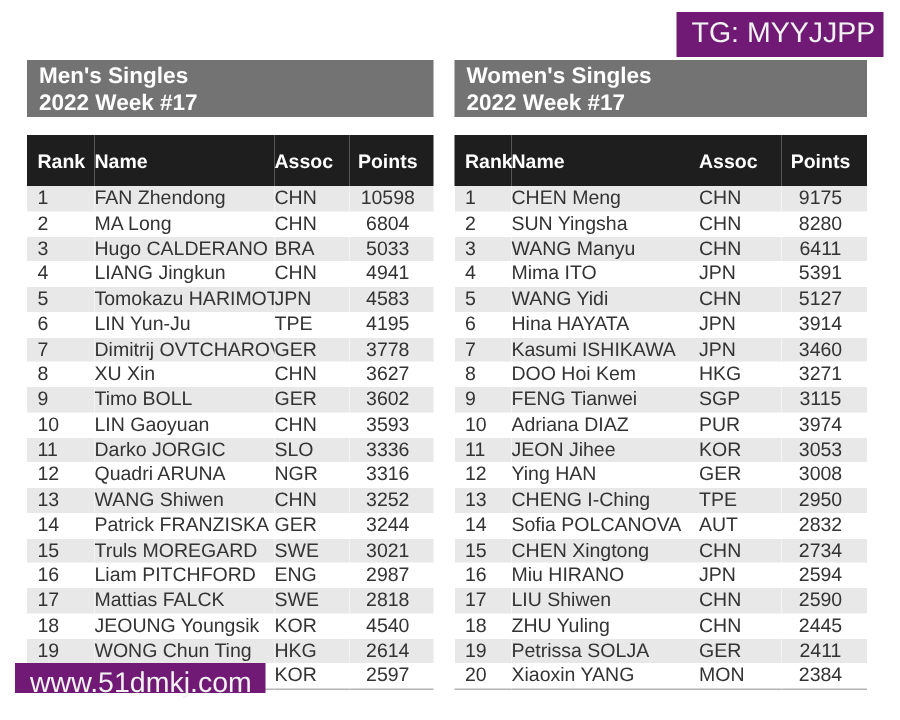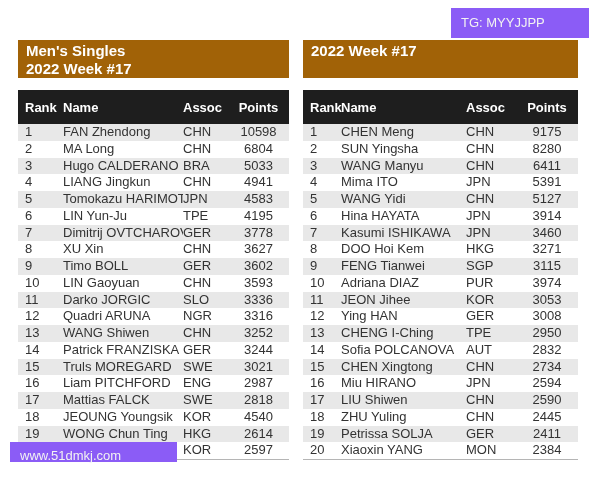--- a/index.html
+++ b/index.html
@@ -6,35 +6,35 @@
   .canvas {
     position: relative;
     width: 600px;
     height: 480px;
     background: #ffffff;
     font-family: "Liberation Sans", sans-serif;
     overflow: hidden;
   }
   .wm {
     position: absolute;
-    background: #8b5cf6;
+    background: #701a75;
     color: #f2f2f2;
-    font-size: 13px;
+    font-size: 19px;
     line-height: 28px;
     white-space: nowrap;
     padding: 0 10px;
     box-sizing: border-box;
   }
   .wm-tr { left: 451px; top: 8px;  width: 138px; height: 30px; line-height: 30px; }
   .wm-bl { left: 10px; top: 442px; width: 167px; height: 20px; }
   .panel { position: absolute; top: 40px; }
   .panel-men   { left: 18px;  width: 271px; }
   .panel-women { left: 303px; width: 275px; }
   .titlebar {
-    background: #a16207;
+    background: #737373;
     color: #ffffff;
     height: 38px;
     box-sizing: border-box;
     padding: 2px 0 0 8px;
     font-weight: bold;
     font-size: 15px;
     line-height: 18px;
   }
   table.ranking {
     border-collapse: collapse;
@@ -219,20 +219,21 @@
             <td>JANG Woojin</td>
             <td>KOR</td>
             <td>2597</td>
           </tr>
         </tbody>
     </table>
   </section>
 
   <section class="panel panel-women">
     <header class="titlebar">
+      <div>Women's Singles</div>
       <div>2022 Week #17</div>
     </header>
     <table class="ranking">
       <colgroup>
         <col class="c-rank">
           <col class="c-name">
           <col class="c-assoc">
           <col class="c-points">
       </colgroup>
       <thead>

